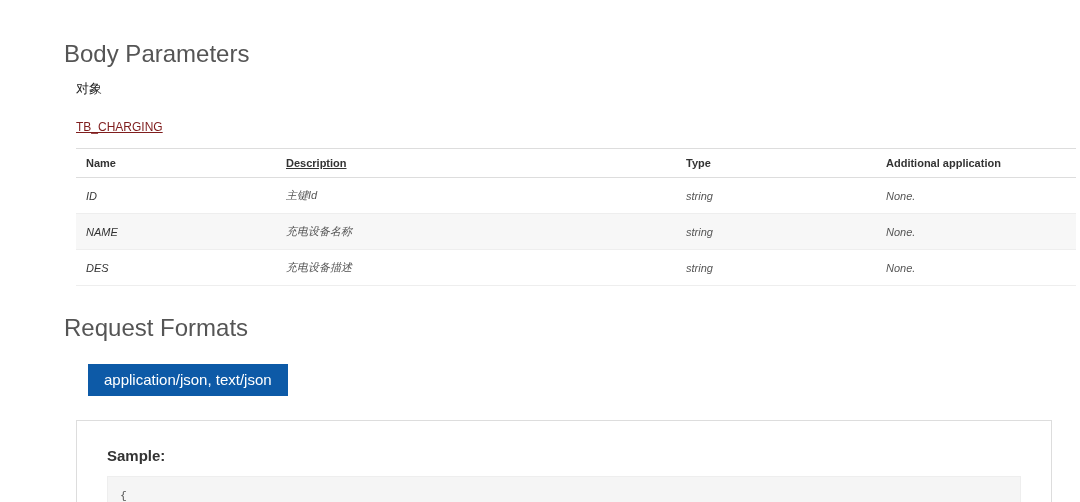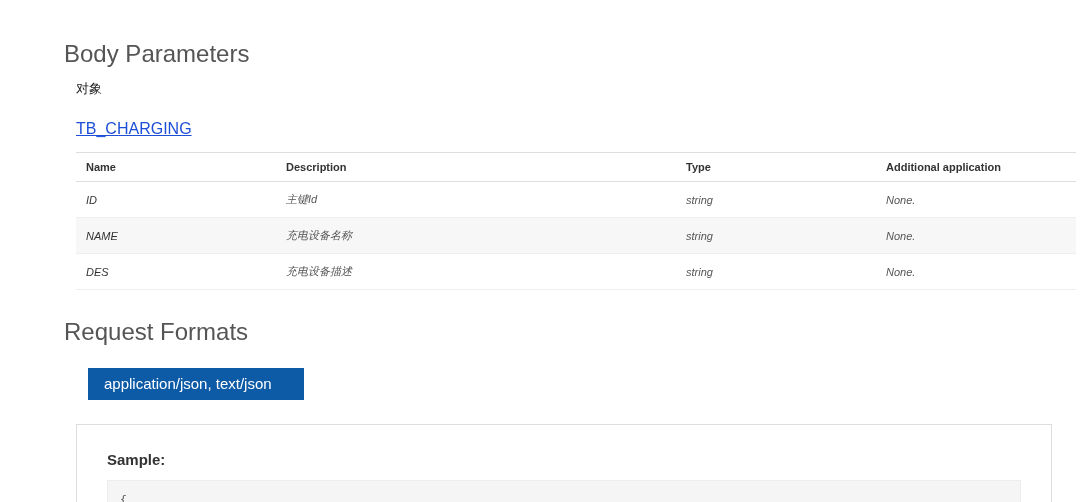--- a/index.html
+++ b/index.html
@@ -16,23 +16,23 @@
       font-weight: 300;
       color: #555;
       margin: 6px 0 8px 0;
     }
     .subtitle {
       font-size: 13px;
       color: #222;
       margin-bottom: 10px;
     }
     .model-link {
-      color: #1d4ed8;
+      color: #7f1d1d;
       text-decoration: underline;
-      font-size: 16px;
+      font-size: 12px;
       display: inline-block;
       margin-bottom: 2px;
       cursor: pointer;
     }
     table.params {
       width: 100%;
       border-collapse: collapse;
       font-size: 11px;
       color: #333;
     }
@@ -50,30 +50,30 @@
       color: #555;
       vertical-align: middle;
       font-style: italic;
     }
     table.params tbody tr:nth-child(even) td { background: #f7f7f7; }
     table.params tbody tr:nth-child(odd) td { background: #fff; }
     table.params tbody tr td:first-child {
       color: #333;
     }
     .col-name { width: 20%; }
-    .col-desc { width: 40%; }
+    .col-desc { width: 40%; text-decoration: underline; }
     .col-type { width: 20%; }
     .col-addl { width: 20%; }
     .tab-bar { margin-top: 10px; }
     .tab {
       display: inline-block;
       background: #0d5aa7;
       color: #fff;
       font-size: 15px;
-      padding: 7px 32px 8px 16px;
+      padding: 7px 16px 8px 16px;
       cursor: pointer;
     }
     .sample-box {
       border: 1px solid #ddd;
       border-top: 1px solid #ddd;
       padding: 14px 18px 16px 18px;
       margin-top: 0;
     }
     .sample-label {
       font-size: 15px;

